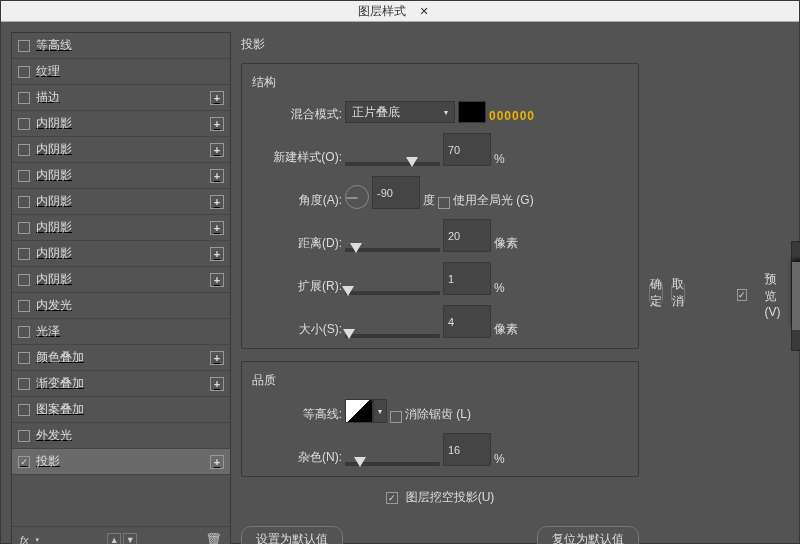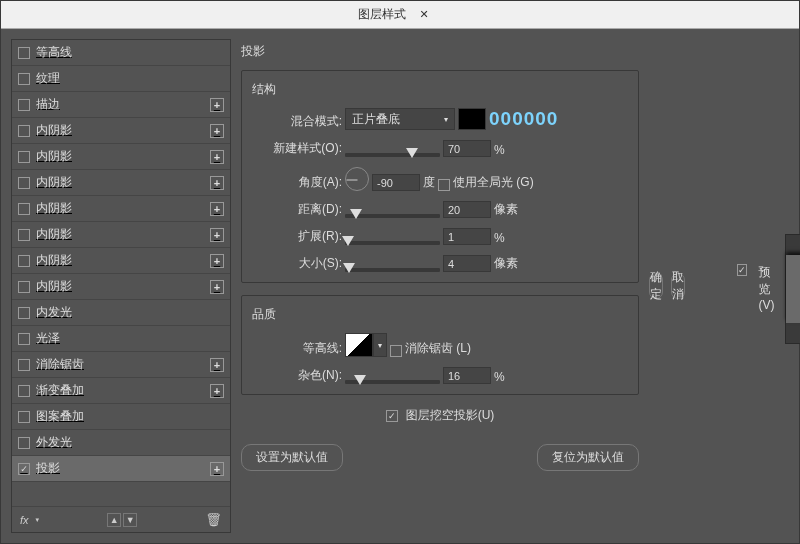--- a/index.html
+++ b/index.html
@@ -23,35 +23,35 @@
 .trash { font-size: 13px; }
 .center { flex: 1; color: #ddd; font-size: 12px; display: flex; flex-direction: column; gap: 6px; }
 .section-title { font-size: 12px; padding: 4px 0; }
 .fieldset { border: 1px solid #383838; border-radius: 2px; padding: 10px; margin-bottom: 6px; }
 .fieldset-title { font-size: 12px; margin-bottom: 10px; }
 .row { display: flex; align-items: flex-end; gap: 3px; margin-bottom: 10px; }
 .label { width: 90px; text-align: right; font-size: 12px; }
 .select { width: 110px; height: 22px; background: #454545; border: 1px solid #383838; display: flex; align-items: center; padding: 0 6px; justify-content: space-between; font-size: 12px; }
 .caret { font-size: 8px; }
 .swatch { width: 28px; height: 22px; background: #000; border: 1px solid #383838; }
-.hex { font-size: 19px; font-weight: bold; color: #7dd3fc; letter-spacing: 1px; }
+.hex { font-size: 12px; font-weight: bold; color: #eab308; letter-spacing: 1px; }
 .slider { width: 95px; height: 4px; background: #383838; position: relative; border-radius: 1px; }
 .slider .thumb { position: absolute; top: -5px; width: 0; height: 0; border-left: 6px solid transparent; border-right: 6px solid transparent; border-top: 10px solid #ddd; transform: translateX(-6px); }
-.input { width: 48px; height: 17px; background: #454545; border: 1px solid #383838; color: #ddd; padding: 0 4px; font-size: 11px; display: flex; align-items: center; }
+.input { width: 48px; height: 33px; background: #454545; border: 1px solid #383838; color: #ddd; padding: 0 4px; font-size: 11px; display: flex; align-items: center; }
 .unit { font-size: 12px; }
 .angle-ctrl { width: 24px; height: 24px; border: 1px solid #888; border-radius: 50%; position: relative; }
 .angle-ctrl::after { content:""; position:absolute; width: 1px; height: 11px; background:#ccc; left: 50%; top: 1px; transform-origin: bottom; transform: rotate(-90deg); }
 .contour { width: 28px; height: 24px; background: linear-gradient(135deg,#fff 0%,#fff 49%,#000 50%,#000 100%); border:1px solid #383838; }
 .contour-wrap { display:flex; align-items:center; }
 .contour-btn { width:14px; height:24px; background:#454545; border:1px solid #383838; display:flex; align-items:center; justify-content:center; font-size:8px; }
 .btn-row { display: flex; gap: 8px; justify-content: space-between; margin-top: 6px; }
 .ps-btn { padding: 4px 14px; background: #535353; border: 1px solid #777; color: #ddd; font-size: 12px; border-radius: 10px; }
 .right { width: 140px; display: flex; gap: 8px; align-items: center; }
 .r-btn { width: 130px; height: 26px; background: #535353; border: 1px solid #777; color: #ddd; font-size: 12px; border-radius: 13px; display: flex; align-items: center; justify-content: center; }
-.preview-chk { display: flex; gap: 12px; color: #ddd; font-size: 12px; margin-top: 4px; padding-left: 44px; }
+.preview-chk { display: flex; align-items: center; gap: 18px; color: #ddd; font-size: 12px; margin-top: 4px; padding-left: 44px; }
 .preview-box { width: 110px; height: 110px; background: #3a3a3a; border: 1px solid #2a2a2a; display: flex; align-items: center; justify-content: center; margin-top: 6px; }
 .preview-inner { width: 68px; height: 68px; background: #6a6a6a; box-shadow: 0 -3px 4px rgba(0,0,0,0.7); }
 .chk-row { display:flex; align-items:center; gap:8px; justify-content:center; margin-bottom:8px; }
 </style>
 </head>
 <body>
 
 <div class="dialog">
   <div class="title-bar">
     <span>图层样式</span>
@@ -136,21 +136,21 @@
           </div>
           <div class="style-item">
             <div class="style-left">
               <span class="chk"></span>
               <span>光泽</span>
             </div>
           </div>
           <div class="style-item">
             <div class="style-left">
               <span class="chk"></span>
-              <span>消除锯齿</span>
+              <span>颜色叠加</span>
             </div>
             <div class="add-icon">+</div>
           </div>
           <div class="style-item">
             <div class="style-left">
               <span class="chk"></span>
               <span>渐变叠加</span>
             </div>
             <div class="add-icon">+</div>
           </div>

